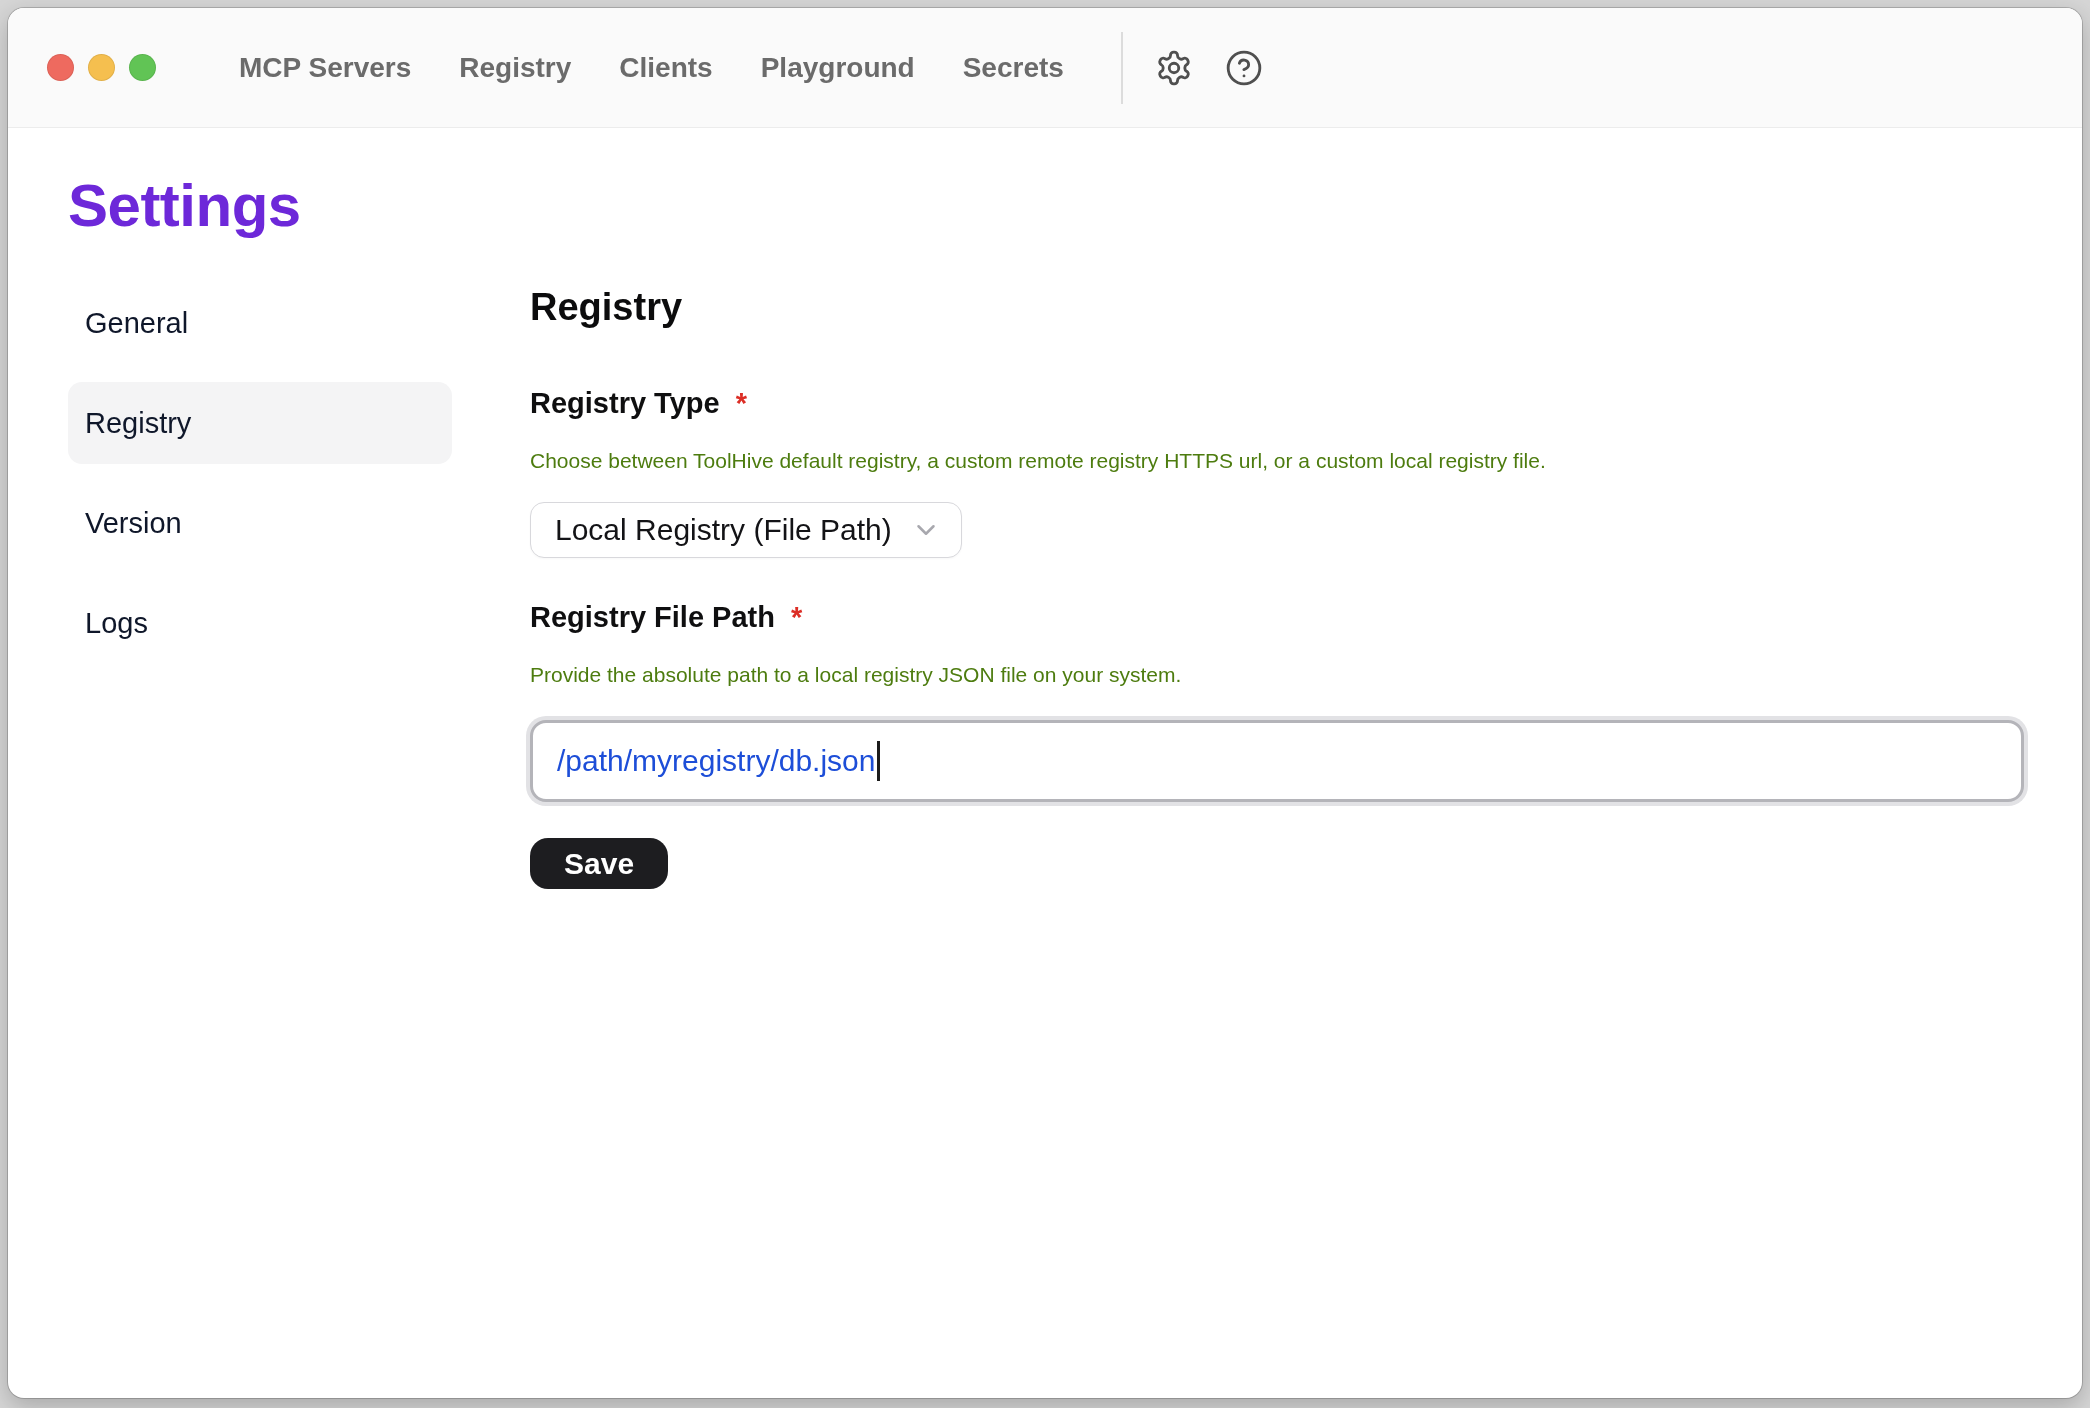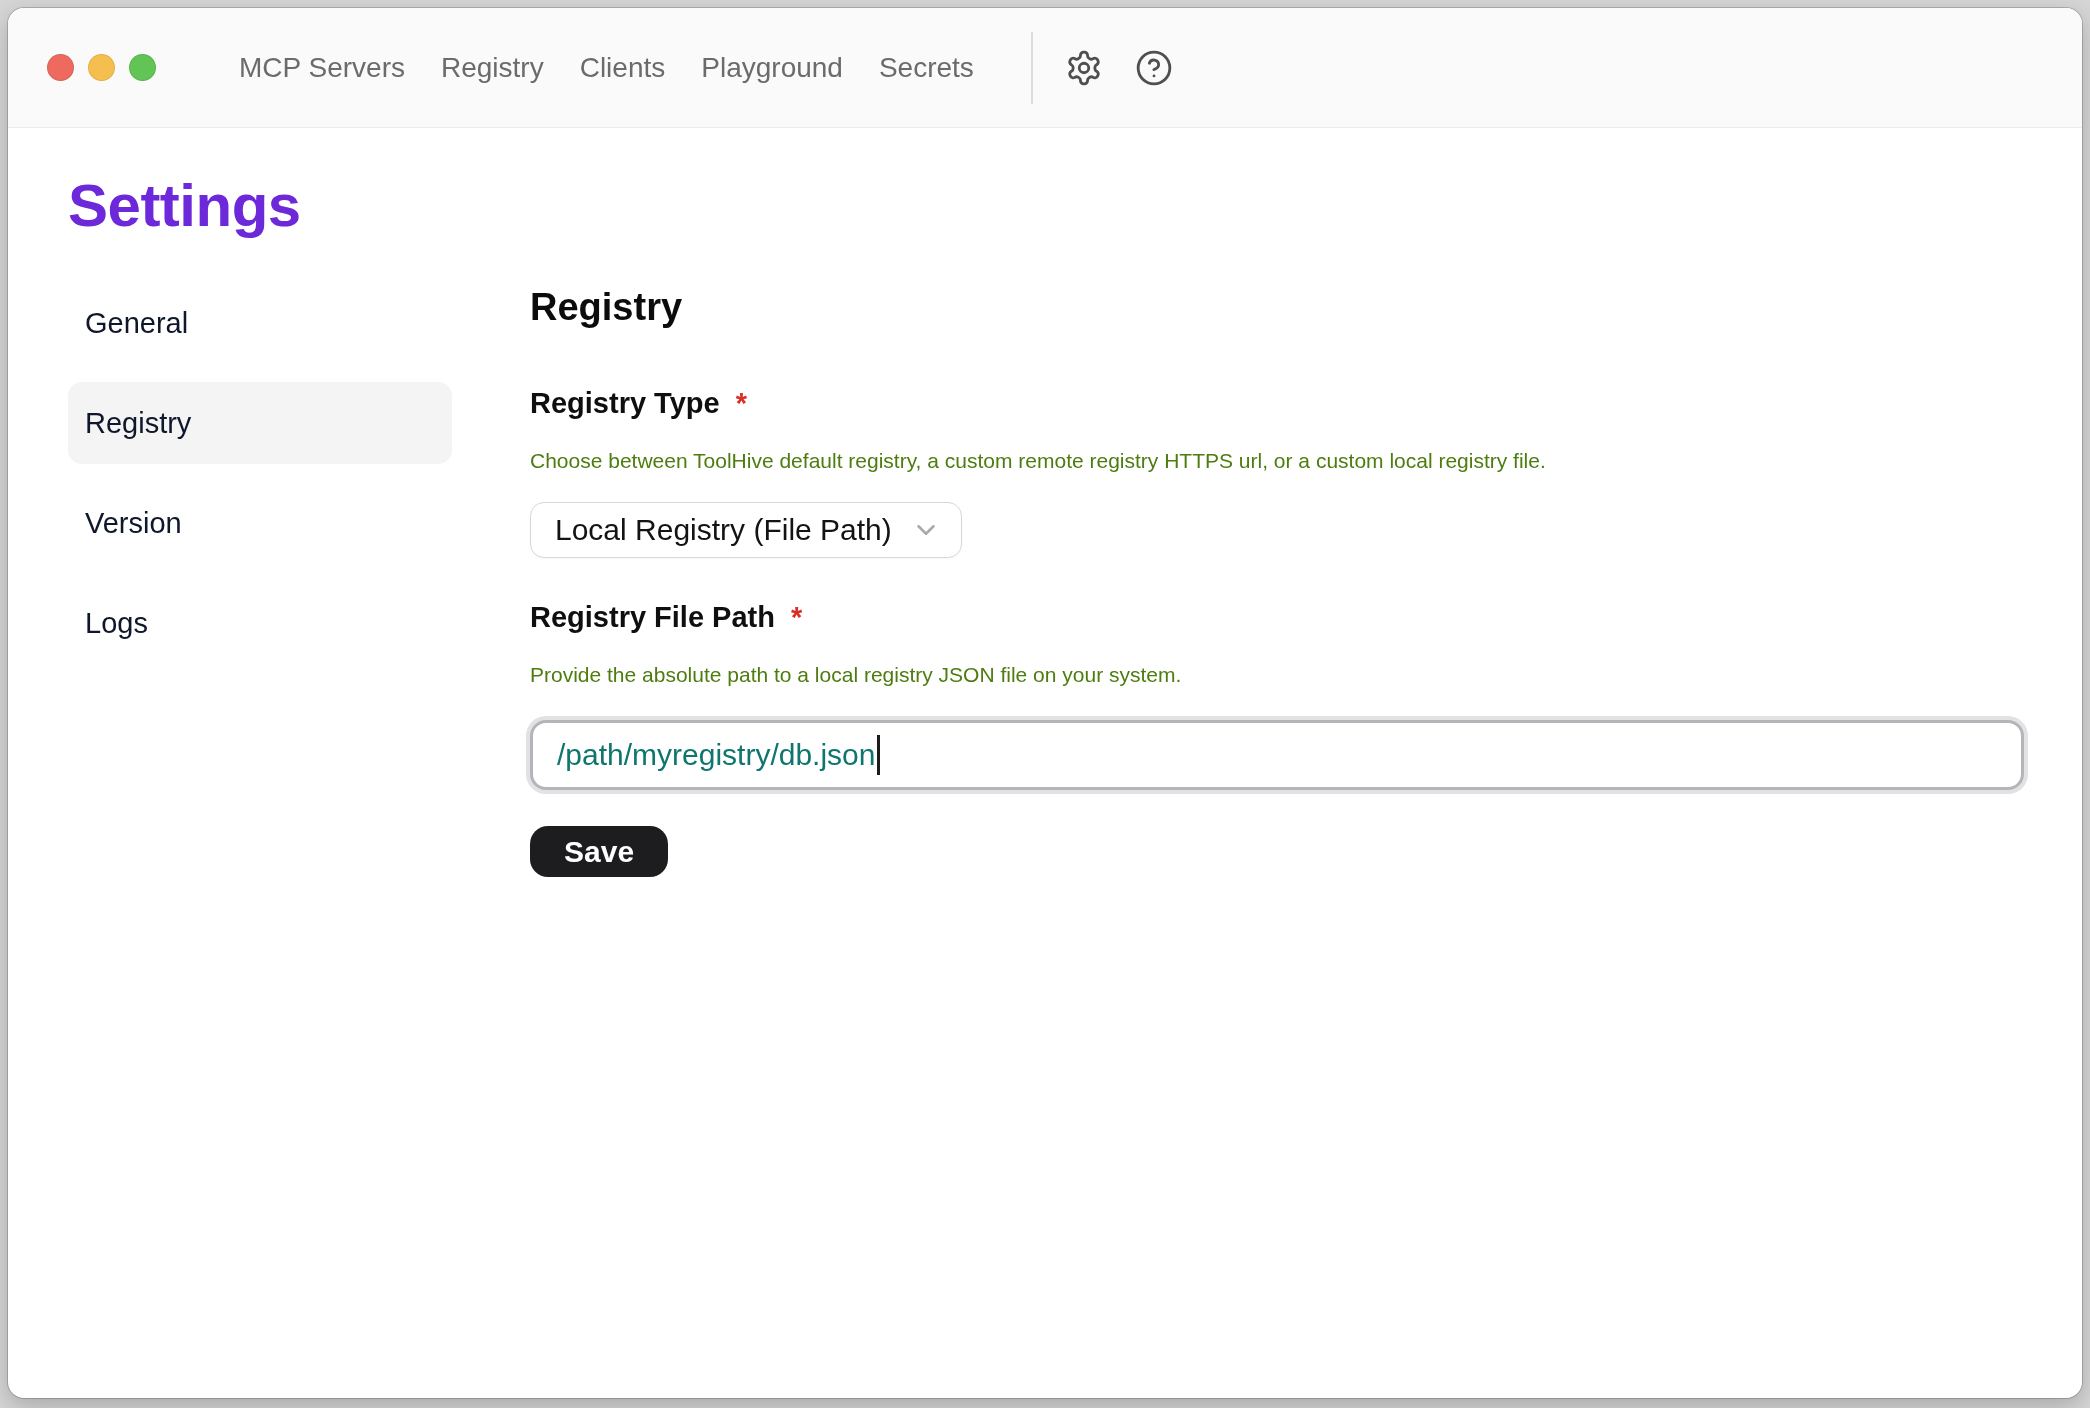--- a/index.html
+++ b/index.html
@@ -28,21 +28,21 @@
     padding-left:39px;
   }
   .traffic { display:flex; align-items:center; gap:14px; }
   .light {
     width:27px; height:27px; border-radius:50%;
     box-shadow:inset 0 0 0 1px rgba(0,0,0,0.08);
   }
   .light.red    { background:#ee6a5f; }
   .light.yellow { background:#f5bf4f; }
   .light.green  { background:#61c455; }
-  .nav { display:flex; align-items:center; gap:36px; margin-left:83px; }
+  .nav { display:flex; align-items:center; gap:48px; margin-left:83px;font-weight:bold; }
   .nav a {
     font-size:28px; color:#6b6b6b; text-decoration:none; line-height:1;
     white-space:nowrap;
   }
   .tb-divider {
     width:2px; height:72px; background:#dcdcdc; margin-left:57px;
   }
   .tb-icon {
     margin-left:32px; display:flex; align-items:center; justify-content:center;
     color:#4f4f4f; cursor:pointer;
@@ -84,27 +84,27 @@
   .select {
     width:432px; height:56px; margin-bottom:42px;
     background:#fff; border:1.5px solid #d8d8dc; border-radius:14px;
     display:inline-flex; align-items:center; justify-content:space-between;
     padding:0 20px 0 24px;
     font-size:30px; color:#131316; cursor:pointer;
     box-shadow:0 1px 2px rgba(0,0,0,0.03);
   }
   .select .chev { color:#a8a8ae; display:flex; }
   .textbox {
-    height:70px; margin-bottom:36px;
+    height:82px; margin-bottom:36px;
     background:#fff;
     border:3px solid #b4b4b9; border-radius:16px;
     box-shadow:0 0 0 4px #e2e2e5;
     display:flex; align-items:center;
     padding:0 24px;
-    font-size:30px; color:#0f766e;
+    font-size:30px; color:#1d4ed8;
     cursor:text;
   }
   .caret {
     width:3px; height:40px; background:#1c1c1c; margin-left:2px; flex:none;
   }
   .save-btn {
     height:51px; padding:0 34px;
     background:#1d1d20; color:#ffffff;
     border:none; border-radius:18px;
     font-family:"Liberation Sans", sans-serif;

